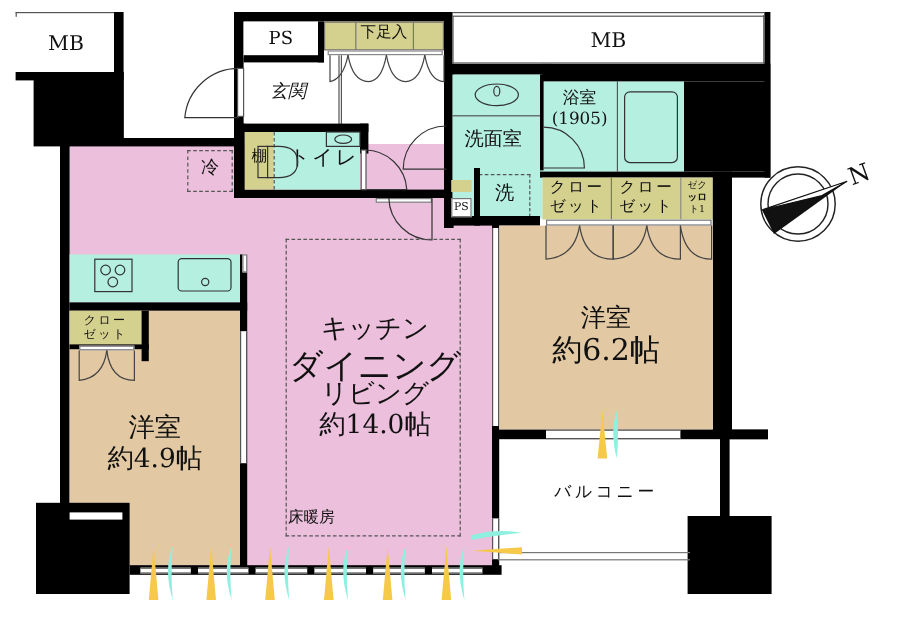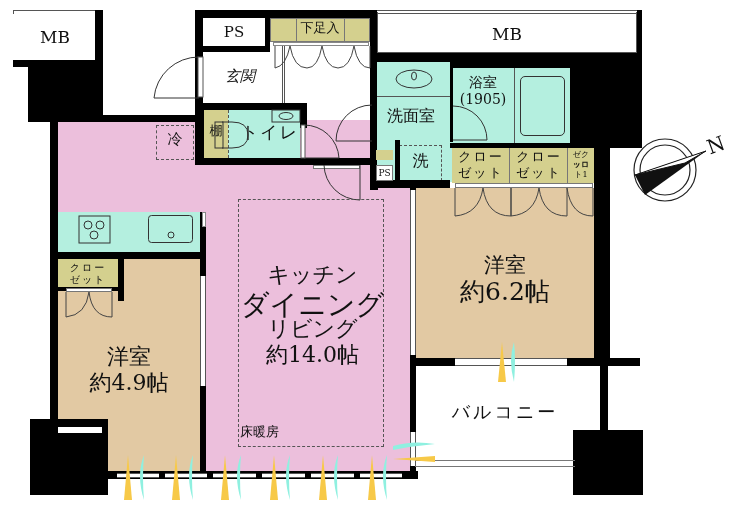--- a/index.html
+++ b/index.html
@@ -151,21 +151,21 @@
   <path d="M84,0 Q88,28 112,28 L112,0" fill="none" stroke="#444" stroke-width="1"></path>
   <path d="M112,0 Q116,28 138,28 L138,0" fill="none" stroke="#444" stroke-width="1"></path>
 </svg>
 <div class="abs vwin" style="left:410px;top:190px;width:6px;height:165px;"></div>
 <div class="abs lbl" style="left:416px;top:253px;width:178px;font-size:21px;">洋室</div>
 <div class="abs lbl" style="left:416px;top:278px;width:178px;font-size:25px;">約6.2帖</div>
 
 <div class="abs wall" style="left:410px;top:358px;width:230px;height:8px;"></div>
 <div class="abs win" style="left:455px;top:358px;width:112px;height:8px;"></div>
 
-<div class="abs lbl" style="left:440px;top:402px;width:130px;font-size:18px;letter-spacing:3px;font-family:'DejaVu Sans','Liberation Sans',sans-serif;">バルコニー</div>
+<div class="abs lbl" style="left:440px;top:402px;width:130px;font-size:14px;letter-spacing:3px;font-family:'DejaVu Sans','Liberation Sans',sans-serif;">バルコニー</div>
 <div class="abs wall" style="left:600px;top:365px;width:8px;height:100px;"></div>
 <div class="abs wall" style="left:573px;top:430px;width:70px;height:65px;"></div>
 <div class="abs" style="left:415px;top:460px;width:160px;height:7px;border-top:1.5px solid #777;border-bottom:1.5px solid #777;"></div>
 
 <div class="abs mint" style="left:58px;top:212px;width:144px;height:40px;"></div>
 <div class="abs wall" style="left:200px;top:212px;width:6px;height:260px;"></div>
 <div class="abs white" style="left:202px;top:212px;width:4px;height:15px;border:1px solid #888;"></div>
 <svg style="left:79px;top:216px;" width="32" height="30">
   <rect x="0" y="0" width="31" height="27" fill="none" stroke="#333" stroke-width="1"></rect>
   <circle cx="9" cy="9" r="4" fill="none" stroke="#333" stroke-width="1"></circle>

